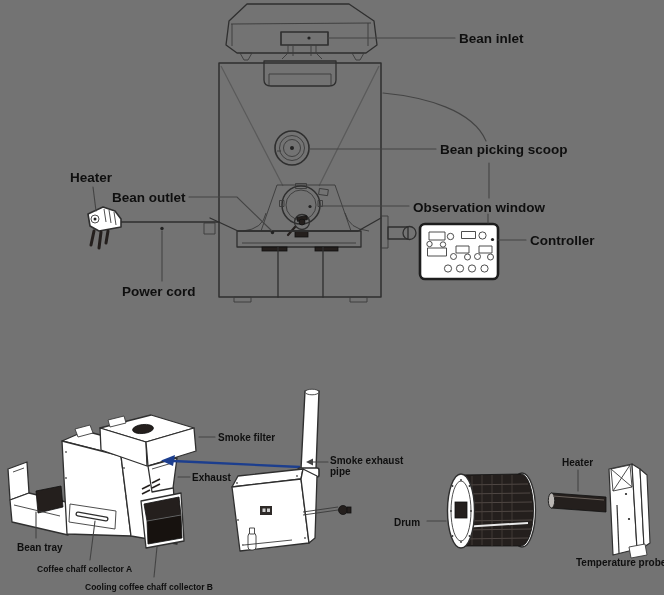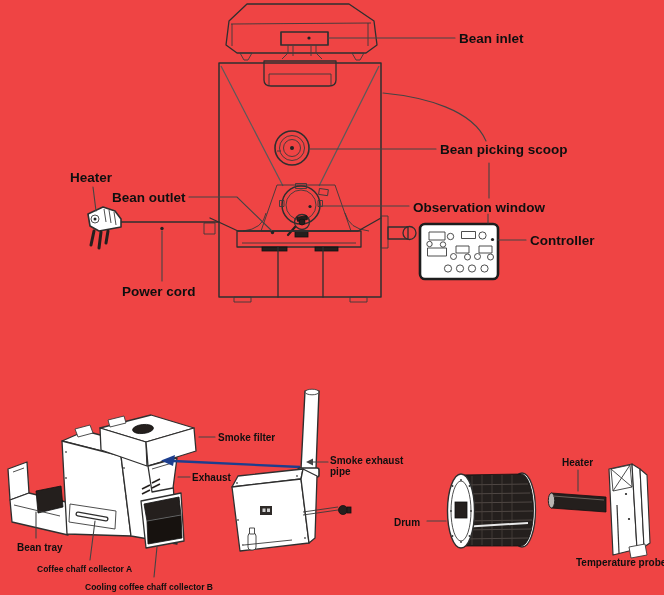--- a/index.html
+++ b/index.html
@@ -1,16 +1,16 @@
 <!DOCTYPE html>
 <html><head>
 <meta charset="utf-8">
 <style>
   html,body{margin:0;padding:0;background:#fff;}
-  .canvas{position:relative;width:664px;height:595px;background:#ef4444;overflow:hidden;
+  .canvas{position:relative;width:664px;height:595px;background:#737373;overflow:hidden;
           font-family:"Liberation Sans",sans-serif;}
   svg{position:absolute;top:0;left:0;}
   text{fill:#0f0f0f;font-family:"Liberation Sans",sans-serif;font-weight:700;}
   .lbl-top{font-size:13.5px;}
   .lbl-bot{font-size:10px;}
   .lbl-sm{font-size:8.5px;}
   .ln{stroke:#2f2f2f;fill:none;stroke-width:1.3;stroke-linejoin:round;stroke-linecap:round;}
   .ln-thin{stroke:#3a3a3a;fill:none;stroke-width:0.9;stroke-linejoin:round;}
   .ln-gray{stroke:#5a5a5a;fill:none;stroke-width:1.2;}
   .leader{stroke:#444;fill:none;stroke-width:1.1;stroke-linecap:round;}

